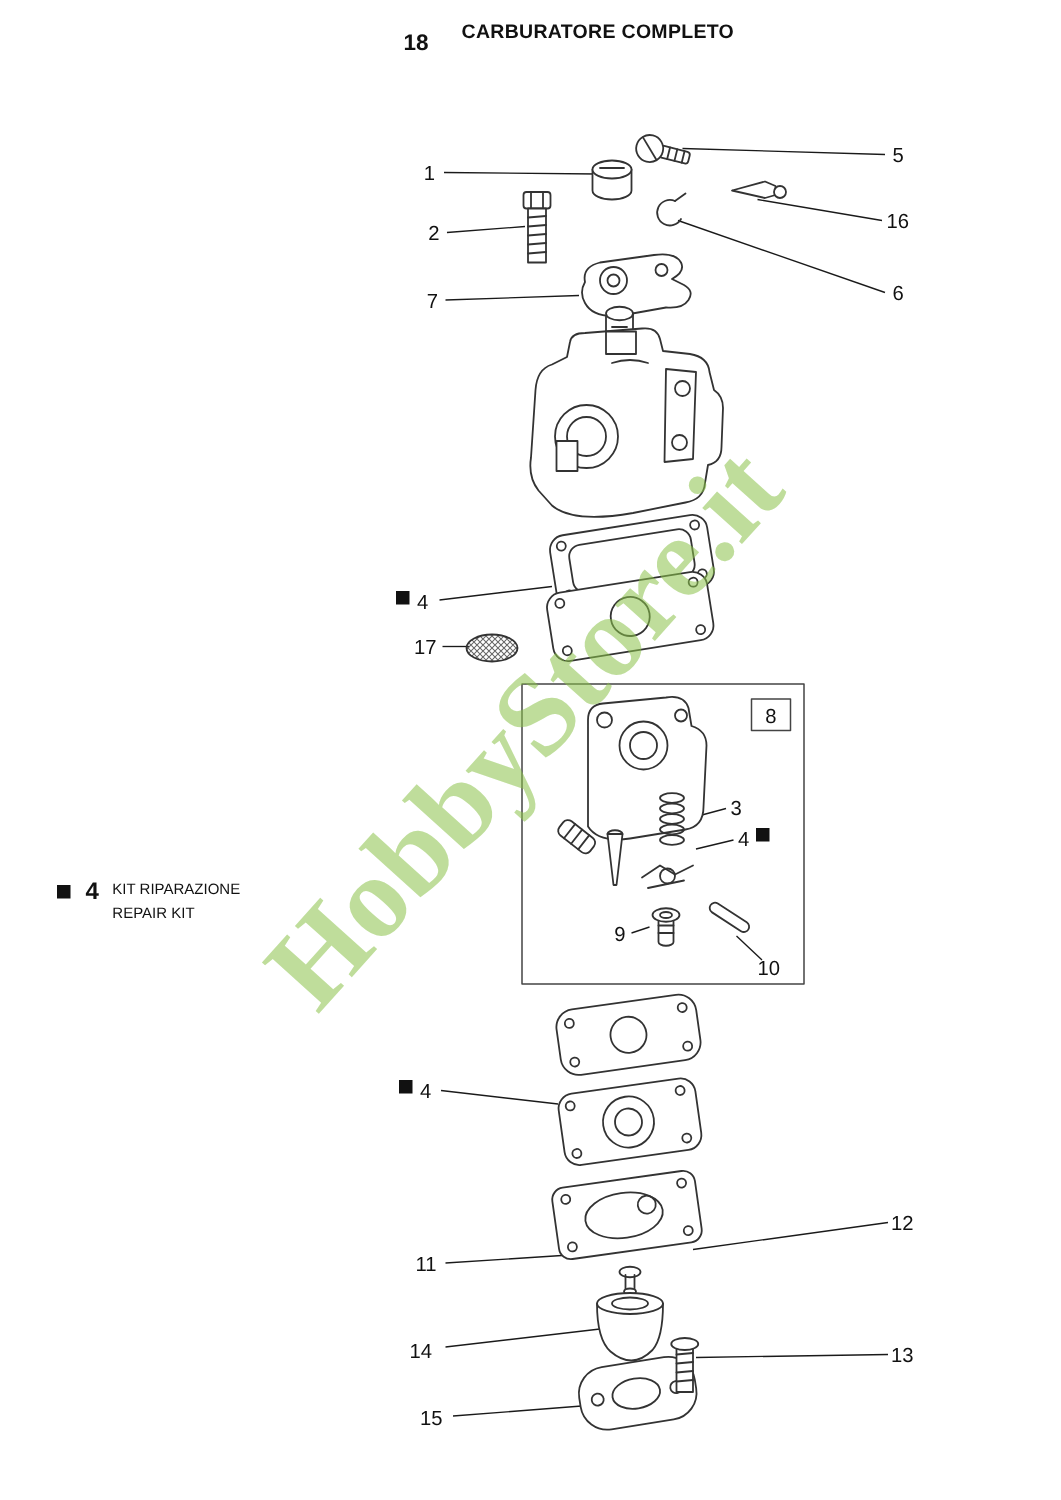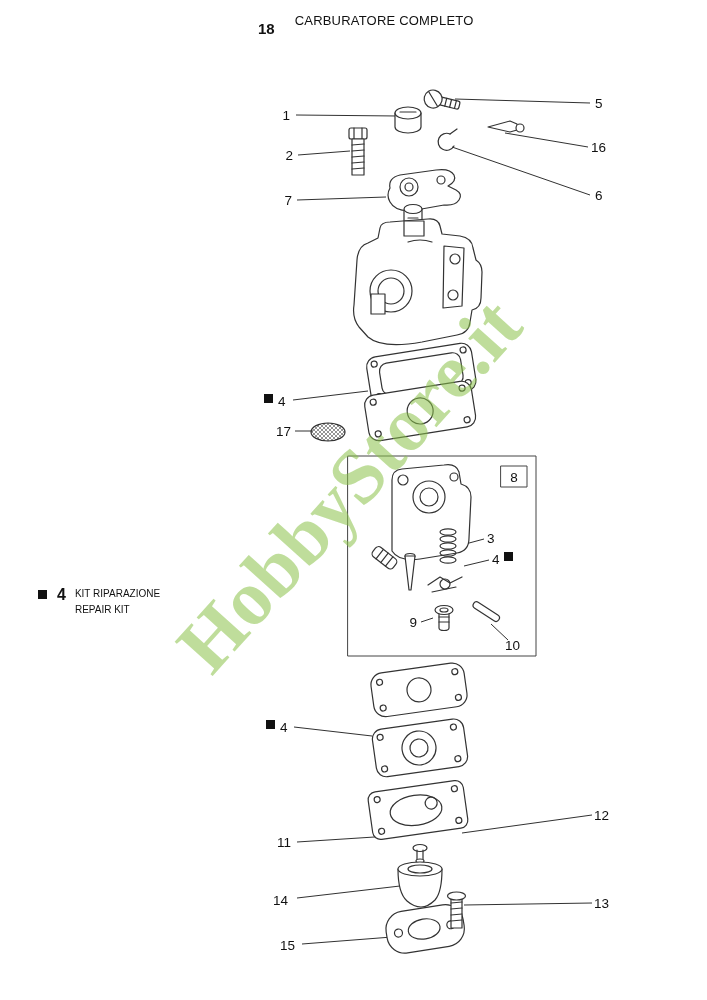--- a/index.html
+++ b/index.html
@@ -3,23 +3,23 @@
 <meta charset="utf-8">
 <style>
   * { margin:0; padding:0; box-sizing:border-box; }
   html,body { background:#fff; }
   body {
     width:707px; height:1000px; position:relative; overflow:hidden;
     font-family:"Liberation Sans", sans-serif; color:#111;
   }
   .page { position:absolute; inset:0; background:#fff; }
 
-  .header { position:absolute; top:13px; left:258px; display:flex; gap:20px; align-items:flex-start; }
+  .header { position:absolute; top:13px; left:269px; display:flex; gap:6px; align-items:flex-start; }
   .header .pagenum { font-weight:bold; font-size:15px; margin-top:7px; }
-  .header .titles div { font-weight:normal; font-size:13px; line-height:16px; letter-spacing:.2px; }
+  .header .titles div { font-weight:bold; font-size:13px; line-height:16px; letter-spacing:.2px;margin-left:16px; }
 
   .kit-note { position:absolute; left:38px; top:586px; display:flex; align-items:flex-start; }
   .kit-note .sq { width:9px; height:9px; background:#111; margin-top:4px; }
   .kit-note .num { font-weight:bold; font-size:16px; line-height:17px; margin:0 9px 0 10px; }
   .kit-note .lines div { font-size:10px; line-height:16px; }
 
   .diagram-svg { position:absolute; left:0; top:0; }
   .diagram-svg text { font-family:"Liberation Sans", sans-serif; }
 
   .watermark {

